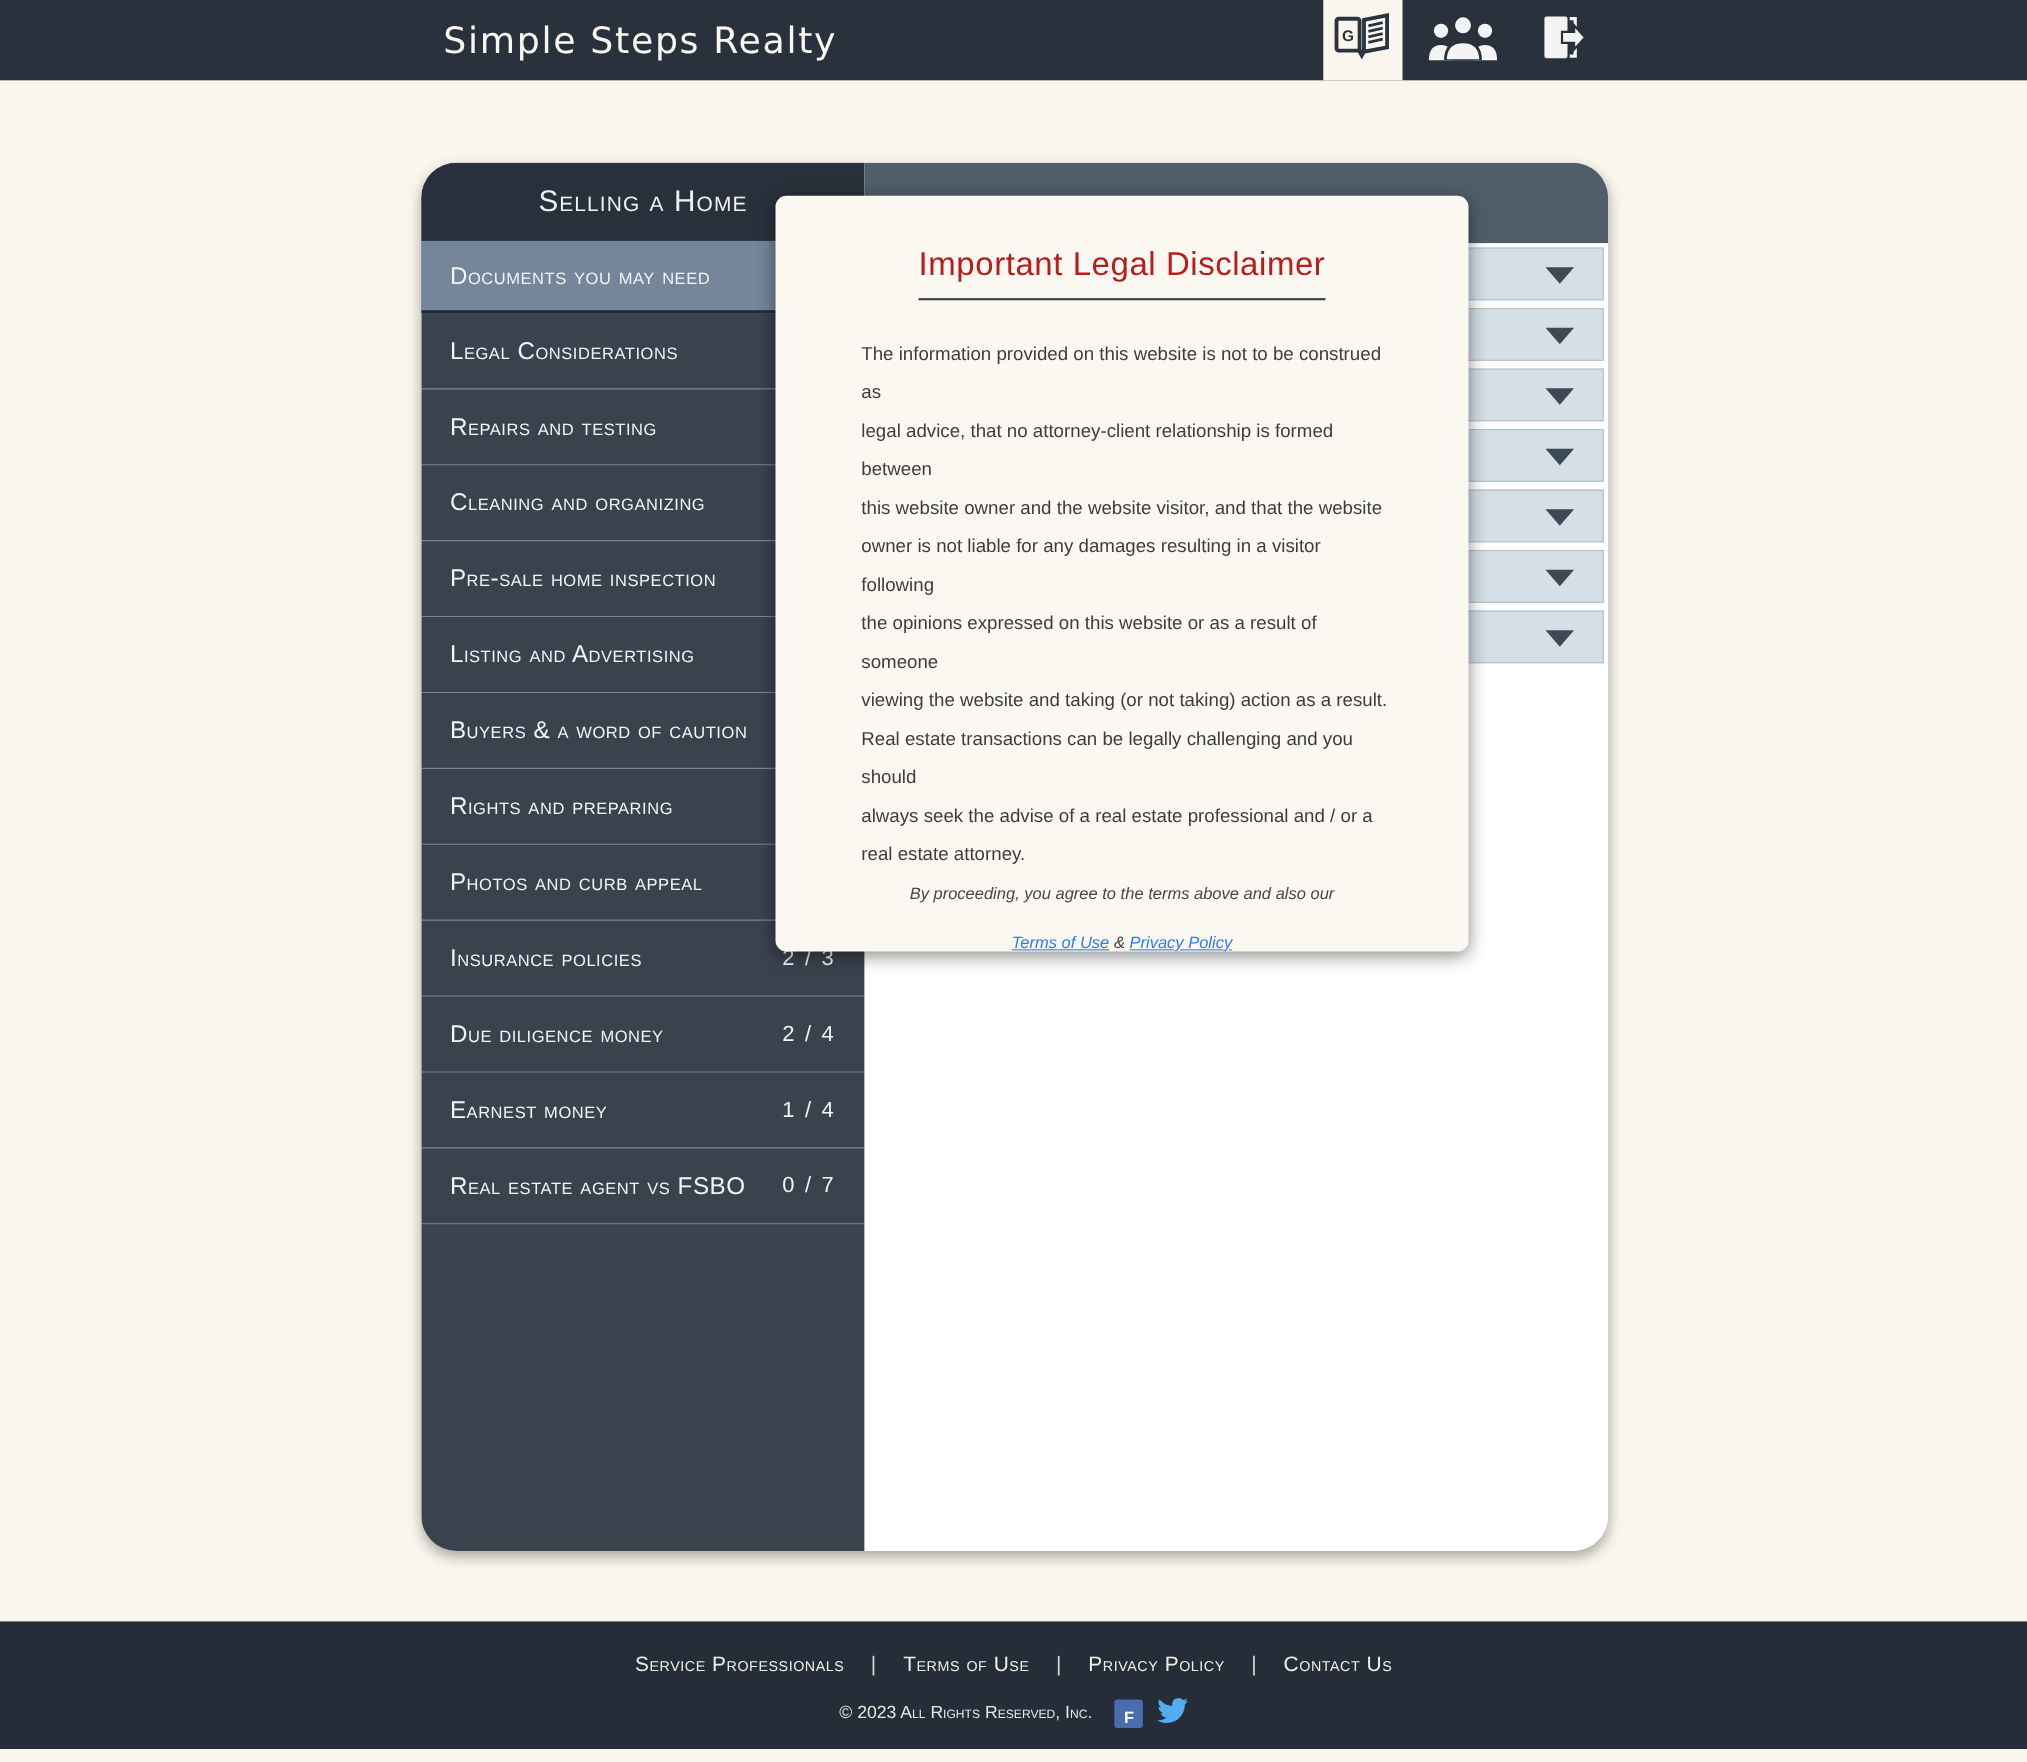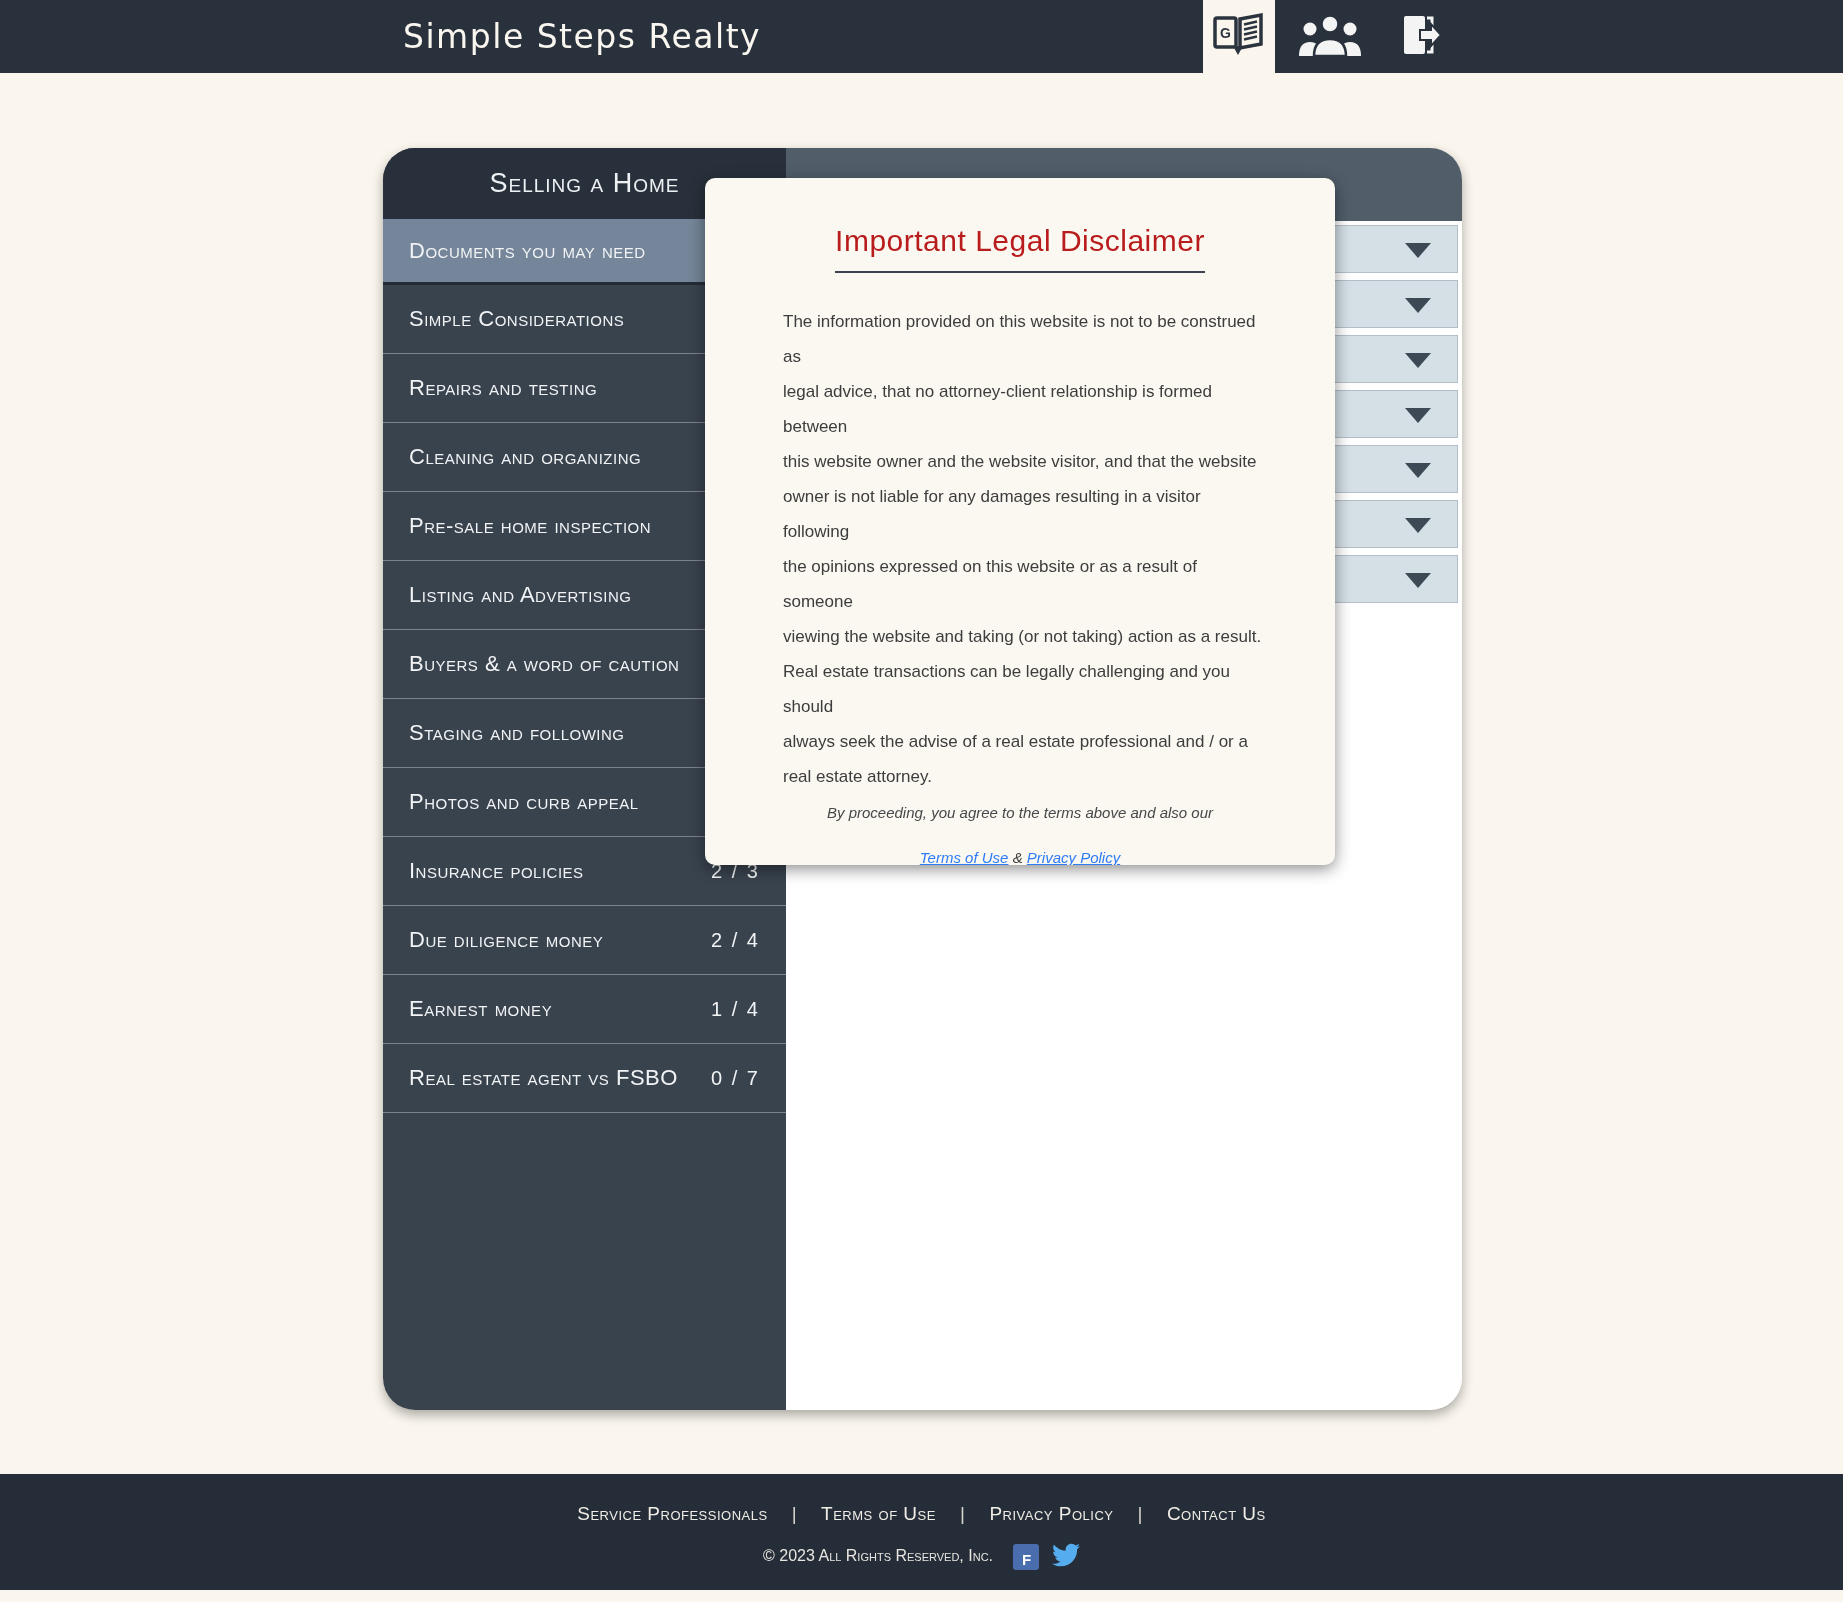--- a/index.html
+++ b/index.html
@@ -120,39 +120,39 @@
   <div class="card">
     <aside class="sidebar">
       <div class="sidebar-header">
         <span>Selling a Home</span>
       </div>
       <ul class="side-list" id="side-list">
           <li class="side-item selected">
             <span class="lbl">Documents you may need</span>
           </li>
           <li class="side-item">
-            <span class="lbl">Simple Considerations</span>
+            <span class="lbl">Legal Considerations</span>
           </li>
           <li class="side-item">
             <span class="lbl">Repairs and testing</span>
           </li>
           <li class="side-item">
             <span class="lbl">Cleaning and organizing</span>
           </li>
           <li class="side-item">
             <span class="lbl">Pre-sale home inspection</span>
           </li>
           <li class="side-item">
             <span class="lbl">Listing and Advertising</span>
           </li>
           <li class="side-item">
             <span class="lbl">Buyers &amp; a word of caution</span>
           </li>
           <li class="side-item">
-            <span class="lbl">Staging and following</span>
+            <span class="lbl">Rights and preparing</span>
           </li>
           <li class="side-item">
             <span class="lbl">Photos and curb appeal</span>
           </li>
           <li class="side-item">
             <span class="lbl">Insurance policies</span>
             <span class="score">2 / 3</span>
           </li>
           <li class="side-item">
             <span class="lbl">Due diligence money</span>

